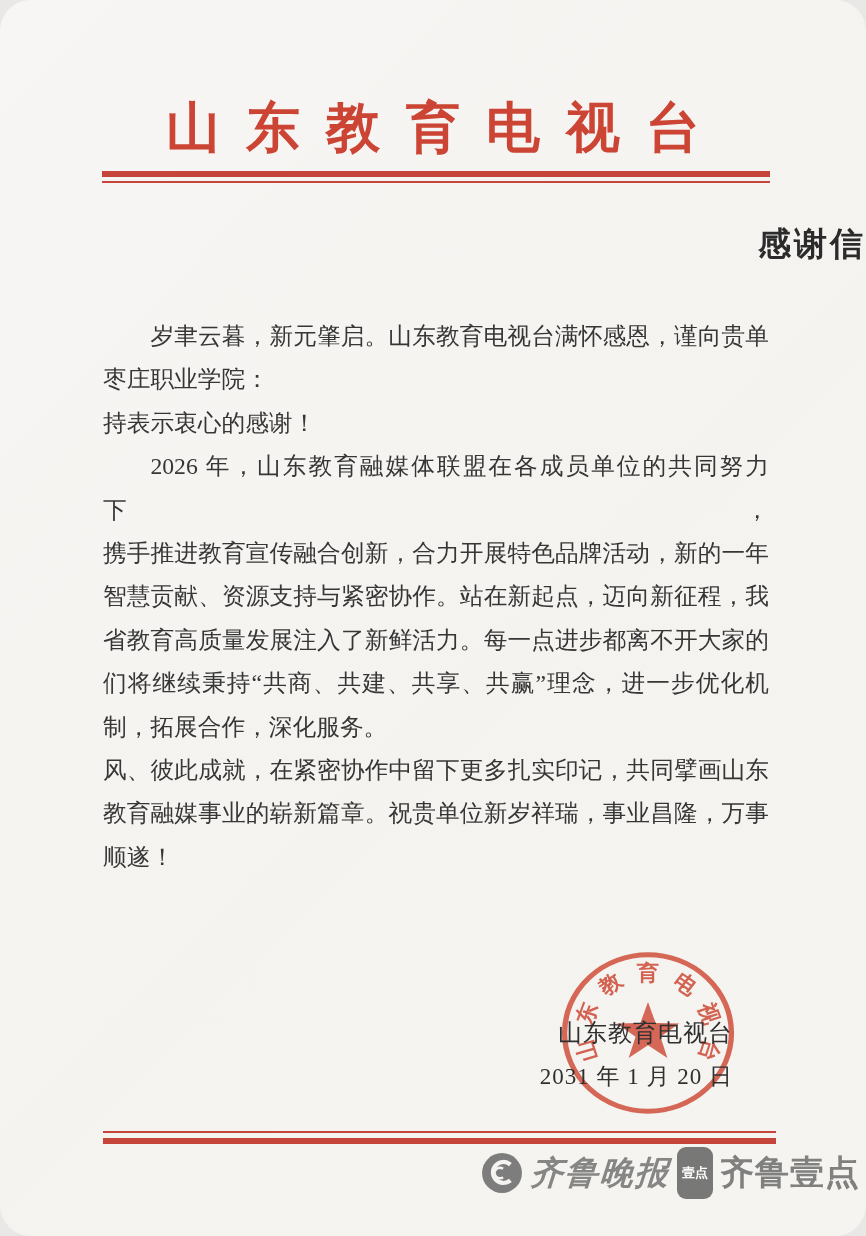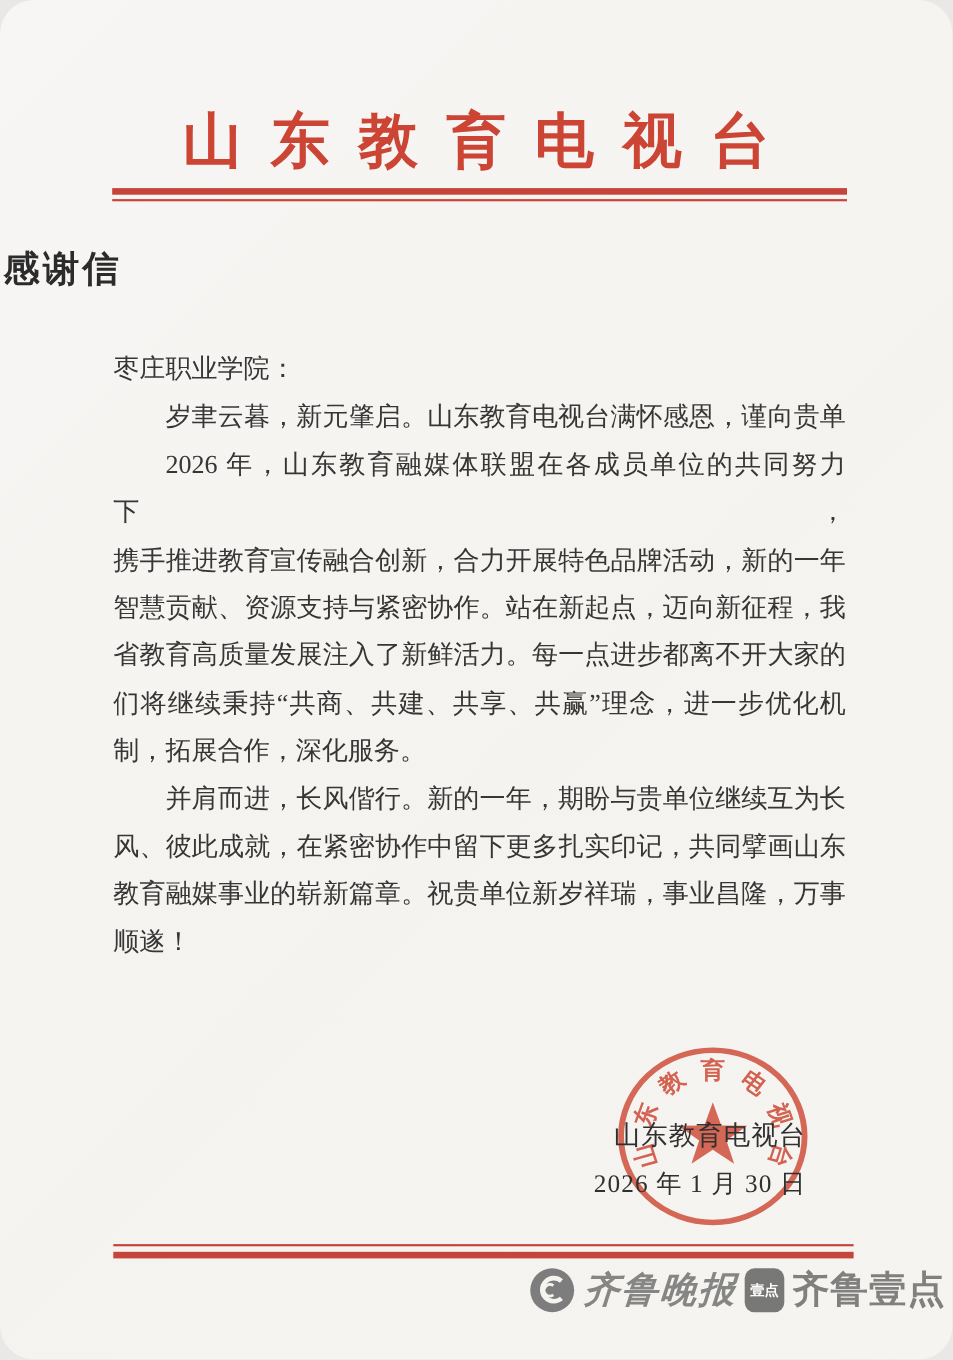--- a/index.html
+++ b/index.html
@@ -7,21 +7,21 @@
   .page{position:relative;width:866px;height:1236px;overflow:hidden;
         background:linear-gradient(135deg,#f7f6f4 0%,#f4f3f0 55%,#f5f4f1 100%);border-radius:31px;}
   
   .letterhead{position:absolute;left:0;top:92px;width:866px;text-align:center;
               font-size:54px;font-weight:bold;color:#cc4434;letter-spacing:26px;
               text-indent:26px;white-space:nowrap;}
   .rule{position:absolute;background:#c5453a;}
   .rule-thick-top{left:102px;top:171px;width:668px;height:6px;}
   .rule-thin-top{left:102px;top:181px;width:668px;height:2px;}
   
-  .doc-title{position:absolute;left:0;top:222px;width:866px;text-align:left;
+  .doc-title{position:absolute;left:0;top:222px;width:866px;text-align:right;
              font-size:33px;font-weight:600;color:#2b2b2b;letter-spacing:3px;text-indent:3px;}
   
   .body-text{position:absolute;left:103px;top:315px;width:666px;
              font-size:23.7px;line-height:43.4px;color:#363636;}
   .ln{width:100%;}
   .ind{text-indent:2em;}
   .fill{text-align:justify;text-align-last:justify;text-justify:inter-character;}
   
   .sign-block{position:absolute;top:1012px;right:133px;text-align:right;color:#303030;}
   .sign-org{font-size:24px;line-height:43px;letter-spacing:1px;}
@@ -31,67 +31,67 @@
   .seal text{font-size:23px;font-weight:600;fill:#cf4f3c;}
   
   .rule-thin-bottom{left:103px;top:1131px;width:673px;height:2px;}
   .rule-thick-bottom{left:103px;top:1138px;width:673px;height:6px;}
   
   .watermark{position:absolute;top:1150px;right:6px;height:46px;display:flex;
              align-items:center;gap:7px;opacity:.82;}
   .np-logo{width:42px;height:42px;flex:0 0 auto;}
   .np-name{font-size:33px;font-weight:bold;font-style:italic;color:#6e6e6e;
            letter-spacing:2px;white-space:nowrap;transform:skewX(-4deg);}
-  .app-icon{width:36px;height:40px;border-radius:9px;background:#5d5d5d;color:#fff;
+  .app-icon{width:36px;height:52px;border-radius:9px;background:#5d5d5d;color:#fff;
             display:flex;align-items:center;justify-content:center;
             font-family:"Liberation Sans",sans-serif;font-size:13px;font-weight:bold;flex:0 0 auto;}
   .app-name{font-family:Liberation Mono, monospace;font-size:34px;font-weight:bold;
             color:#676767;letter-spacing:1px;white-space:nowrap;}
 </style>
 </head>
 <body>
 
 <div class="page">
 
   <div class="letterhead">山东教育电视台</div>
   <div class="rule rule-thick-top"></div>
   <div class="rule rule-thin-top"></div>
 
   <div class="doc-title">感谢信</div>
 
   <div class="body-text">
+    <div class="ln ind fill">岁聿云暮，新元肇启。山东教育电视台满怀感恩，谨向贵单</div>
     <div class="ln">枣庄职业学院：</div>
-    <div class="ln ind fill">岁聿云暮，新元肇启。山东教育电视台满怀感恩，谨向贵单</div>
+    <div class="ln">持表示衷心的感谢！</div>
     <div class="ln ind fill">2026 年，山东教育融媒体联盟在各成员单位的共同努力下，</div>
     <div class="ln fill">携手推进教育宣传融合创新，合力开展特色品牌活动，新的一年</div>
     <div class="ln fill">智慧贡献、资源支持与紧密协作。站在新起点，迈向新征程，我</div>
     <div class="ln fill">省教育高质量发展注入了新鲜活力。每一点进步都离不开大家的</div>
     <div class="ln fill">们将继续秉持“共商、共建、共享、共赢”理念，进一步优化机</div>
     <div class="ln">制，拓展合作，深化服务。</div>
-    <div class="ln ind fill">并肩而进，长风偕行。新的一年，期盼与贵单位继续互为长</div>
     <div class="ln fill">风、彼此成就，在紧密协作中留下更多扎实印记，共同擘画山东</div>
     <div class="ln fill">教育融媒事业的崭新篇章。祝贵单位新岁祥瑞，事业昌隆，万事</div>
     <div class="ln">顺遂！</div>
   </div>
 
   <svg class="seal" width="194" height="182" viewBox="0 0 200 200" preserveAspectRatio="none" aria-hidden="true">
     <circle cx="100" cy="100" r="86" fill="none" stroke="#d05440" stroke-width="5.5"></circle>
     <polygon points="100,66 92.1,89.1 67.7,89.5 87.2,104.2 80,127.5 100,113.5 120,127.5 112.8,104.2 132.3,89.5 107.9,89.1" fill="#d05440"></polygon>
     <text x="36.9" y="119.3" text-anchor="middle" dominant-baseline="central" transform="rotate(-107,36.9,119.3)">山</text>
     <text x="37.5" y="78.8" text-anchor="middle" dominant-baseline="central" transform="rotate(-71,37.5,78.8)">东</text>
     <text x="61.5" y="46.4" text-anchor="middle" dominant-baseline="central" transform="rotate(-36,61.5,46.4)">教</text>
     <text x="100" y="34" text-anchor="middle" dominant-baseline="central">育</text>
     <text x="138.5" y="46.4" text-anchor="middle" dominant-baseline="central" transform="rotate(36,138.5,46.4)">电</text>
     <text x="162.5" y="78.8" text-anchor="middle" dominant-baseline="central" transform="rotate(71,162.5,78.8)">视</text>
     <text x="163.1" y="119.3" text-anchor="middle" dominant-baseline="central" transform="rotate(107,163.1,119.3)">台</text>
   </svg>
 
   <div class="sign-block">
     <div class="sign-org">山东教育电视台</div>
-    <div class="sign-date">2026 年 1 月 30 日</div>
+    <div class="sign-date">2031 年 1 月 20 日</div>
   </div>
 
   <div class="rule rule-thin-bottom"></div>
   <div class="rule rule-thick-bottom"></div>
 
   <div class="watermark">
     <svg class="np-logo" viewBox="0 0 40 40" aria-hidden="true">
       <circle cx="20" cy="20" r="19" fill="#646464"></circle>
       <path d="M 28 12 A 10 10 0 1 0 28 27" stroke="#f5f4f1" stroke-width="4" fill="none"></path>
       <path d="M 21 16 A 5 5 0 1 0 21 24" stroke="#f5f4f1" stroke-width="2.5" fill="none"></path>

